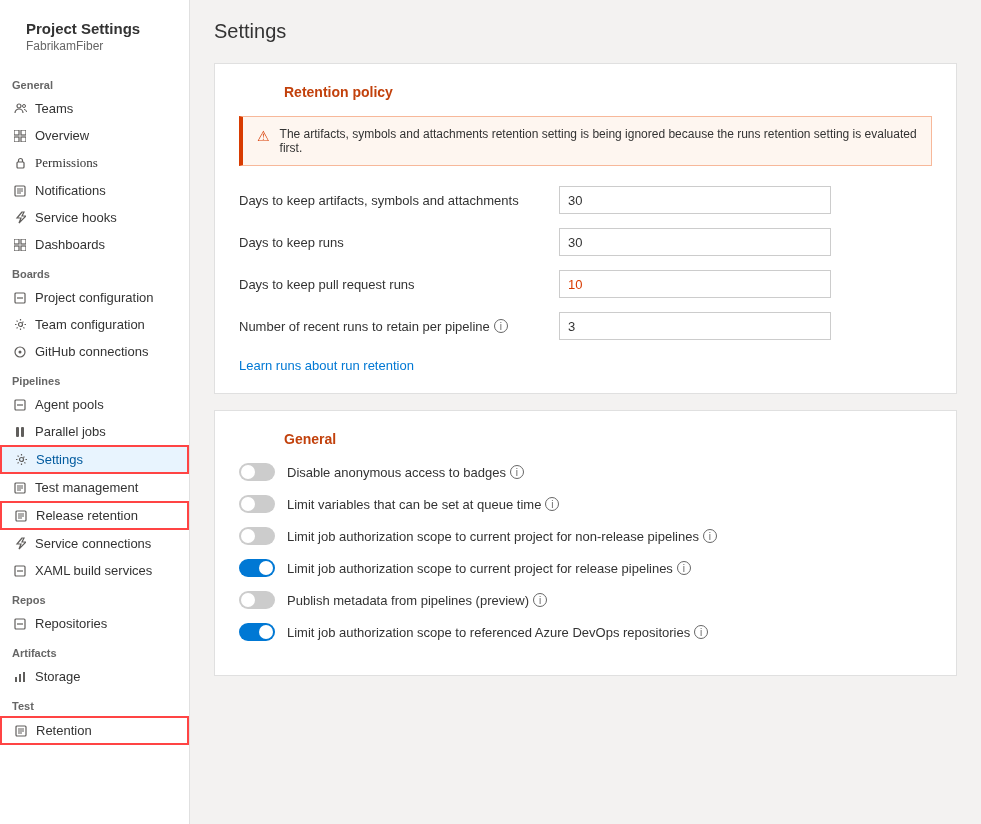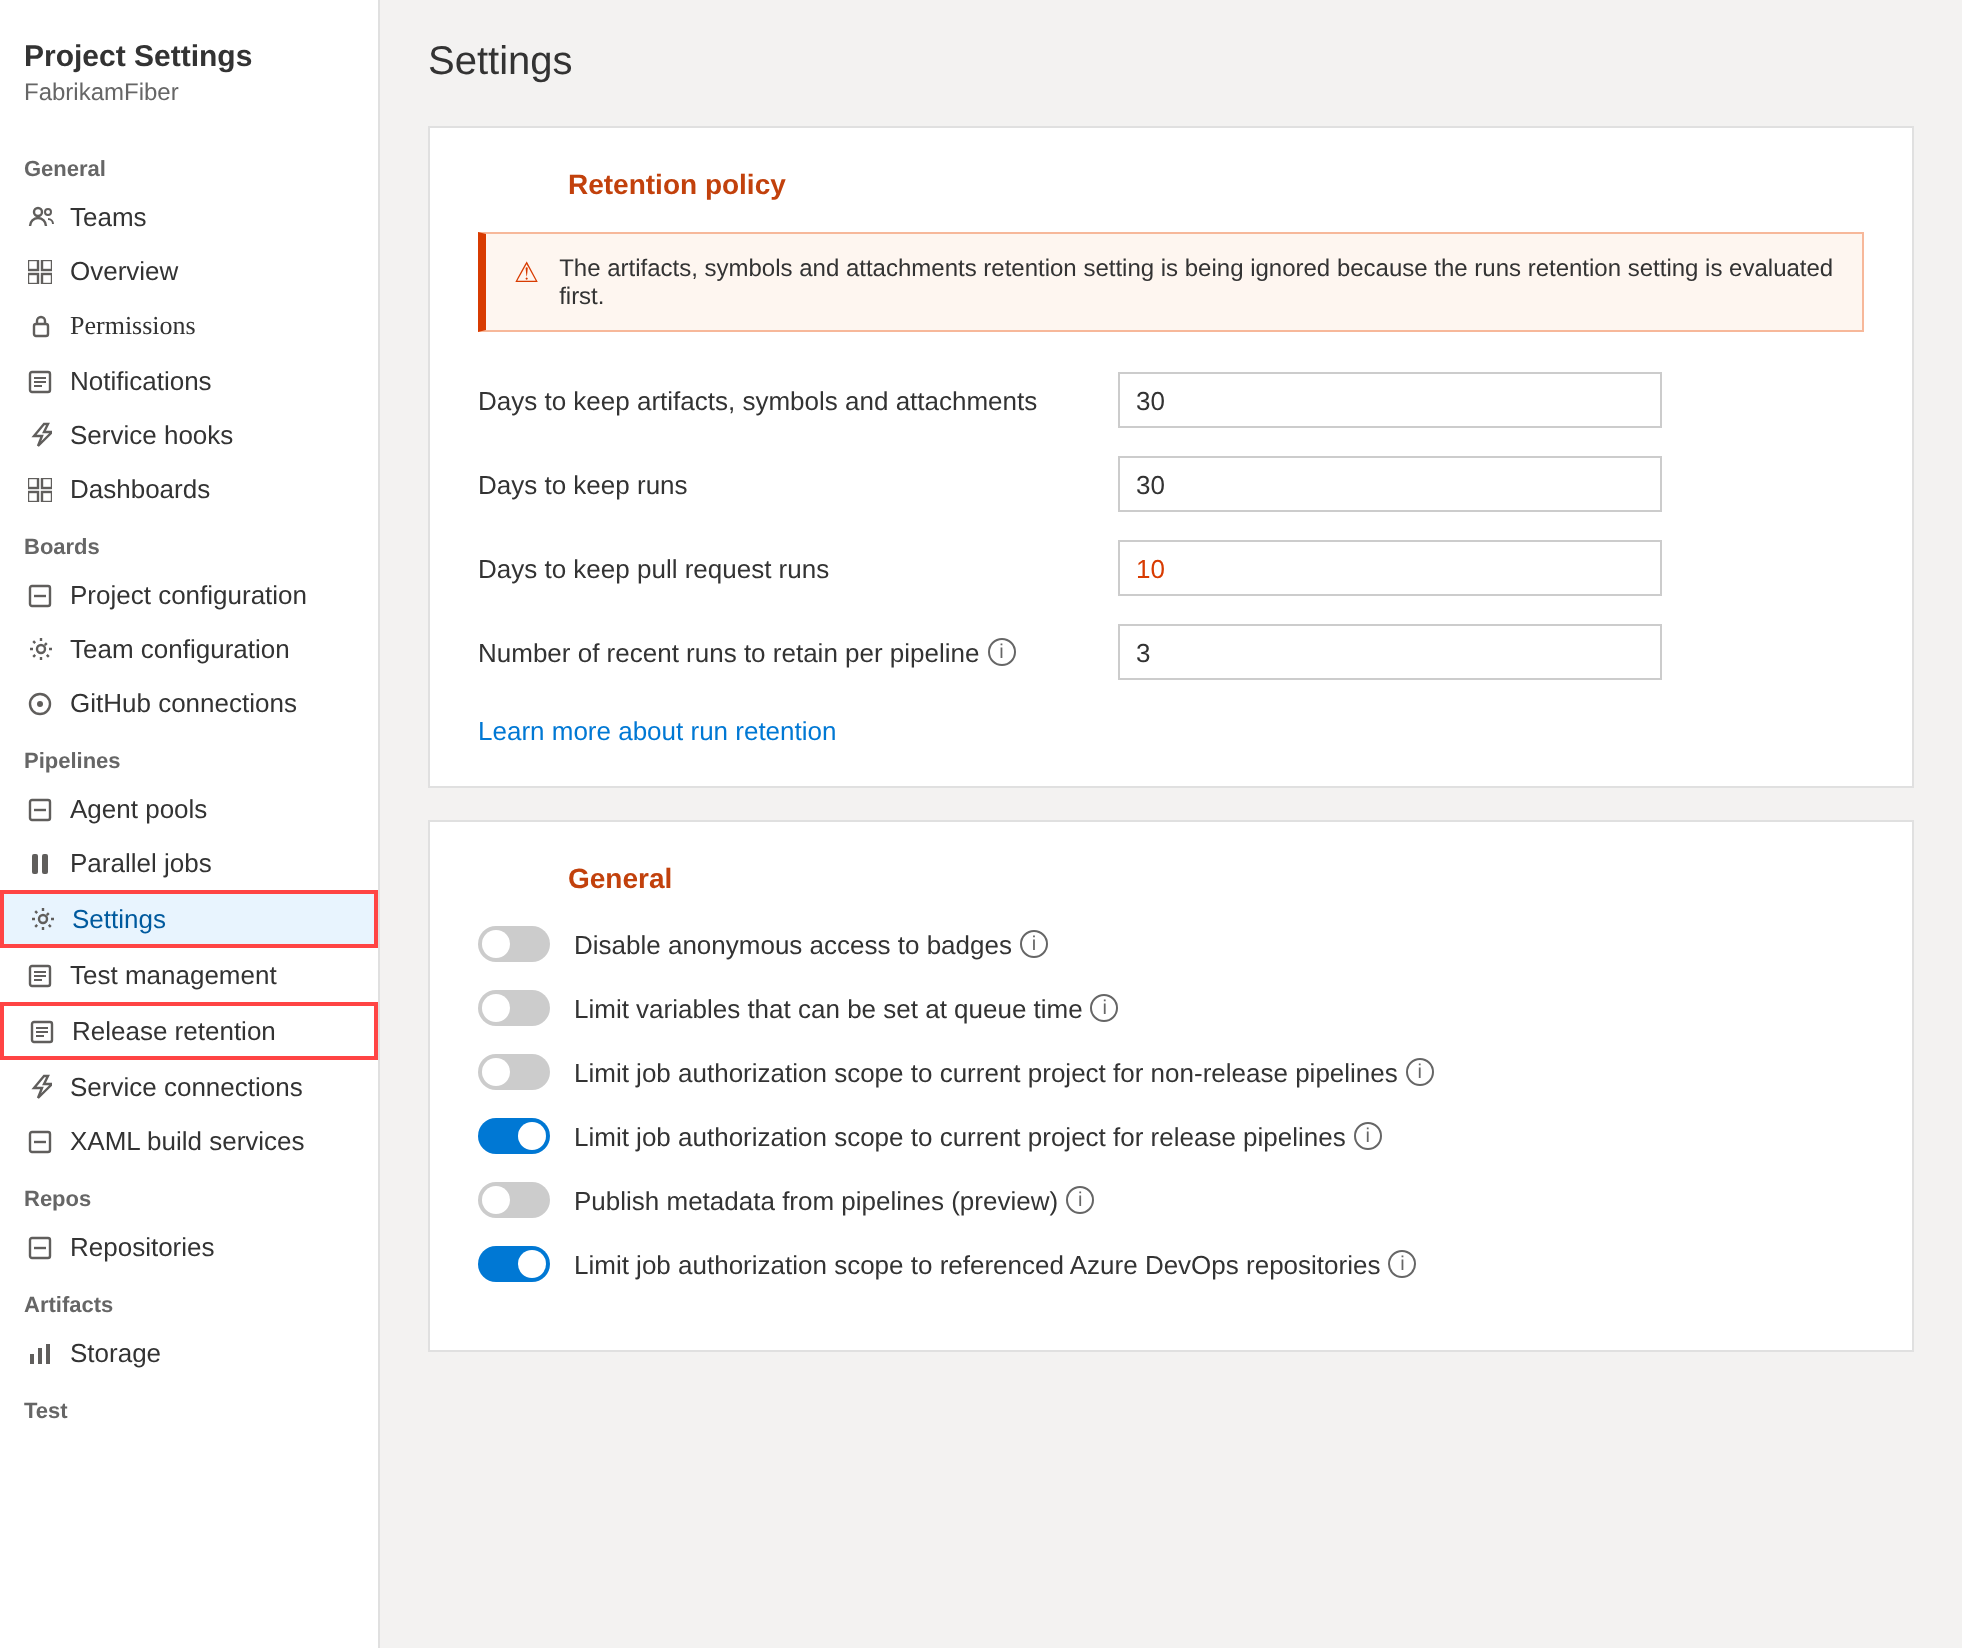--- a/index.html
+++ b/index.html
@@ -7,21 +7,21 @@
 
     
     .sidebar {
       width: 190px;
       min-width: 190px;
       background: #fff;
       border-right: 1px solid #e0e0e0;
       overflow-y: auto;
       padding: 12px 0;
     }
-    .sidebar-header { padding: 8px 12px 16px 12px; }
+    .sidebar-header { padding: 8px 12px 16px 12px; margin-left: 14px; }
     .sidebar-title { font-size: 15px; font-weight: 600; color: #333; }
     .sidebar-subtitle { font-size: 12px; color: #666; margin-top: 2px; }
 
     .sidebar-section-label {
       font-size: 11px;
       font-weight: 600;
       color: #666;
       padding: 10px 12px 4px 12px;
       text-transform: none;
     }
@@ -392,20 +392,31 @@
                 <rect x="5" y="3" width="2" height="8" fill="#605e5c"></rect>
                 <rect x="9" y="1" width="2" height="10" fill="#605e5c"></rect>
               </svg>
             </span>
             <span>Storage</span>
           </div>
         </div>
       </div>
       <div>
         <div class="sidebar-section-label">Test</div>
+        <div style="position: relative; display: flex; align-items: center;">
+          <div class="sidebar-item highlighted" style="flex: 1 1 0%;">
+            <span class="sidebar-icon">
+              <svg width="12" height="12" viewBox="0 0 12 12">
+                <rect x="1" y="1" width="10" height="10" rx="1" fill="none" stroke="#605e5c" stroke-width="1.2"></rect>
+                <path d="M3 4h6M3 6h6M3 8h4" stroke="#605e5c" stroke-width="1"></path>
+              </svg>
+            </span>
+            <span>Retention</span>
+          </div>
+        </div>
       </div>
     </div>
 </div>
 
 <div class="main-content">
   <div class="page-title">Settings</div>
 
   <div class="settings-card">
     <div class="section-title">Retention policy</div>
 
@@ -426,21 +437,21 @@
         <div class="form-row">
           <div class="form-label">Days to keep pull request runs</div>
           <input type="text" class="form-input orange-text" value="10" style="">
         </div>
         <div class="form-row">
           <div class="form-label">Number of recent runs to retain per pipeline<span class="info-icon">i</span></div>
           <input type="text" class="form-input" value="3" style="">
         </div>
       </div>
 
-    <a class="learn-more-link">Learn more about run retention</a>
+    <a class="learn-more-link">Learn runs about run retention</a>
   </div>
 
   <div class="settings-card">
     <div class="section-title">General</div>
     <div id="toggle-rows">
         <div class="toggle-row">
           <div class="toggle off"></div>
           <span class="toggle-label">Disable anonymous access to badges<span class="info-icon">i</span></span>
         </div>
         <div class="toggle-row">

